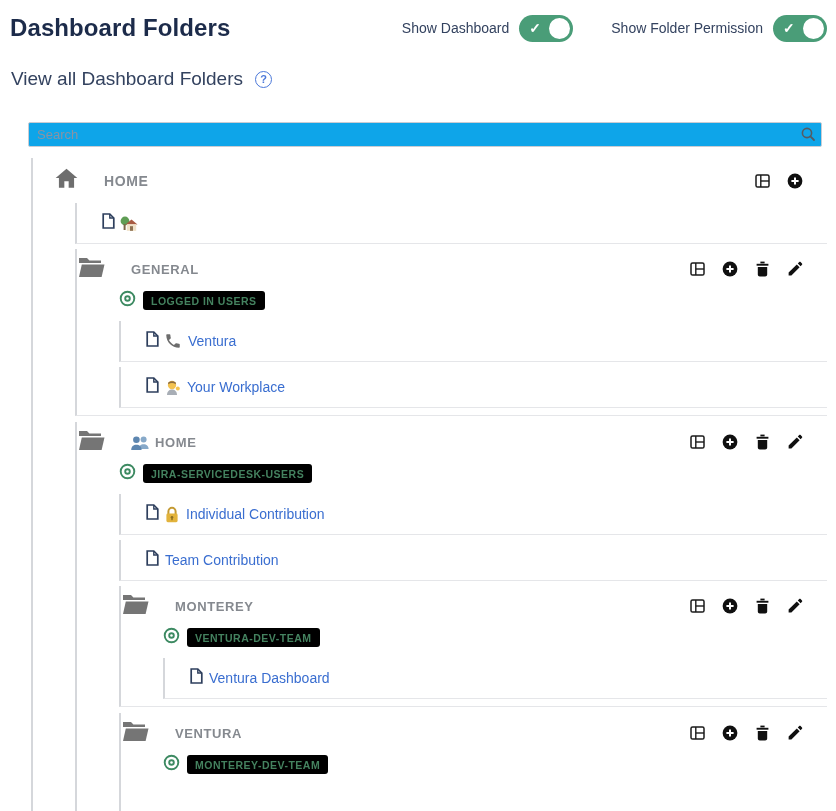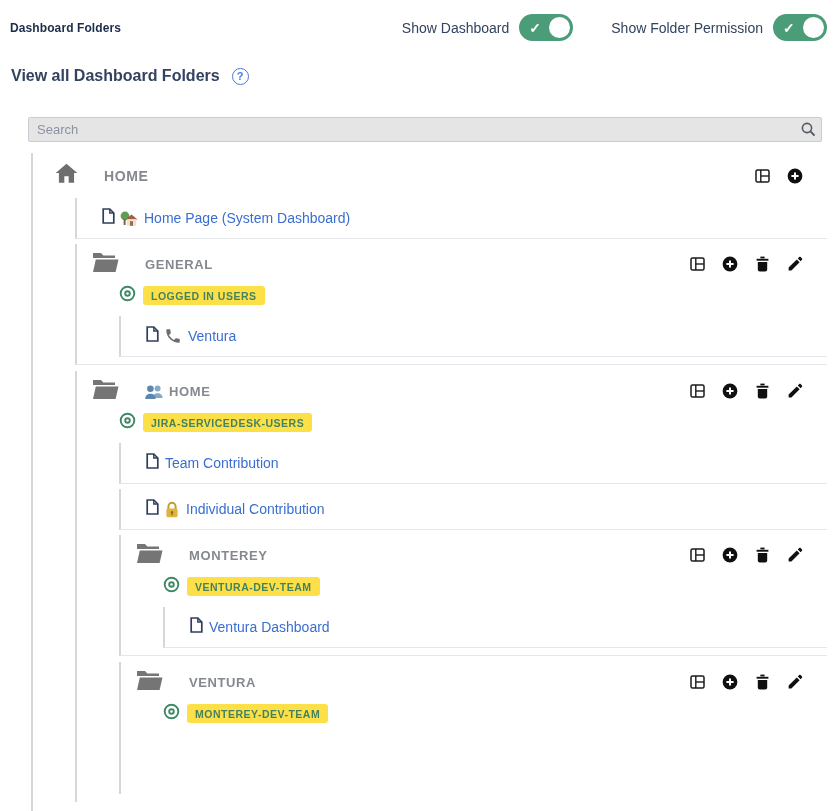--- a/index.html
+++ b/index.html
@@ -3,66 +3,66 @@
 <meta charset="utf-8">
 <style>
   * { margin:0; padding:0; box-sizing:border-box; }
   html,body { width:836px; height:811px; overflow:hidden; background:#fff;
     font-family:"Liberation Sans", sans-serif; }
 
   .page { width:836px; height:811px; padding:14px 9px 0 10px; }
 
   
   .topbar { display:flex; align-items:center; }
-  .title { font-size:12px; font-weight:700; color:#1c2b4a; letter-spacing:0.1px; }
+  .title { font-size:24px; font-weight:700; color:#1c2b4a; letter-spacing:0.1px; }
   .toggle-zone { margin-left:auto; display:flex; align-items:center; gap:38px;justify-content:flex-end; }
   .toggle-group { display:flex; align-items:center; gap:10px; }
   .toggle-label { font-size:14px; color:#33425f; }
   .toggle { width:54px; height:27px; border-radius:14px; background:#4a9d78;
     position:relative; cursor:pointer; flex:none; }
   .toggle .check { position:absolute; left:10px; top:50%; transform:translateY(-52%);
     color:#fff; font-size:14px; font-weight:700; }
   .toggle .knob { position:absolute; right:3px; top:3px; width:21px; height:21px;
     border-radius:50%; background:#fff; }
 
   .viewall-row { margin:26px 0 0 1px; display:flex; align-items:center; gap:12px; }
-  .viewall { font-size:16px; font-weight:700; color:#33425f; }
+  .viewall { font-size:19px; font-weight:400; color:#33425f; }
   .help-icon { width:17px; height:17px; border-radius:50%; border:1.6px solid #4b78d9;
     color:#4b78d9; font-size:11px; font-weight:700; display:flex; align-items:center;
     justify-content:center; }
 
   
   .search-wrap { margin:32px 5px 0 18px; position:relative; }
   .search-input { width:100%; height:25px; border:1px solid #c9ccd3; border-radius:2px;
-    background:#e5e5e5; padding:0 28px 0 8px; font-size:13px; color:#33425f;
+    background:#0ea5e9; padding:0 28px 0 8px; font-size:13px; color:#33425f;
     font-family:"Liberation Sans", sans-serif; outline:none; }
   .search-input::placeholder { color:#8a93a3; }
   .search-icon { position:absolute; right:6px; top:4px; }
 
   
   .tree { margin:11px 0 0 21px; }
   .node { border-left:2px solid #d5d7db; }
   .node-sep { border-bottom:1px solid #e5e6e9; margin-bottom:5px; }
   .folder-node { border-bottom:1px solid #e5e6e9; margin-bottom:6px; padding-bottom:2px; }
   .no-bottom { border-bottom:none; }
   .root { min-height:660px; }
   .children { margin-left:42px; }
 
   .row { display:flex; align-items:center; }
   .home-row { height:45px; padding-left:20px; }
   .home-label { margin-left:24px; font-size:14px; font-weight:700; color:#85898f;
     letter-spacing:0.6px; }
-  .folder-row { height:40px; padding-left:14px; }
+  .folder-row { height:40px; }
   .folder-label { margin-left:25px; font-size:13px; font-weight:700; color:#85898f;
     letter-spacing:0.6px; }
   .folder-label.tight { margin-left:6px; }
   .emoji-icon { margin-left:25px; display:flex; align-items:center; }
 
   .badge-row { padding:1px 0 10px 42px; display:flex; align-items:center; }
-  .badge { margin-left:7px; background:#fde047; color:#44825f; font-size:10.5px;
+  .badge { margin-left:7px; background:#000000; color:#44825f; font-size:10.5px;
     font-weight:700; letter-spacing:0.5px; padding:4px 8px 3px; border-radius:3px; }
 
   .leaf-row { height:40px; padding-left:25px; }
   .leaf-row .doc { flex:none; }
   .leaf-emoji { margin-left:5px; display:flex; align-items:center; }
   .dash-link { margin-left:6px; font-size:14px; color:#3a6ed0; cursor:pointer;
     text-decoration:none; }
 
   .actions { margin-left:auto; display:flex; align-items:center; gap:17px;
     margin-right:24px; }
@@ -148,21 +148,20 @@
             </span>
             <span class="leaf-emoji">
               <svg width="18" height="17" viewBox="0 0 18 17">
                 <circle cx="5" cy="6" r="4.4" fill="#5f9d54"></circle>
                 <rect x="3.6" y="9" width="2" height="6" fill="#7c6647"></rect>
                 <path d="M5.5 9.5 L11.5 4.5 L17.5 9.5 Z" fill="#a85a42"></path>
                 <rect x="6.8" y="9.2" width="9.4" height="6.6" fill="#f0e1c8"></rect>
                 <rect x="10" y="11.2" width="3" height="4.6" fill="#8d7152"></rect>
               </svg>
             </span>
-            <a class="dash-link">Home Page (System Dashboard)</a>
           </div>
         </div>
 
         <div class="node folder-node">
           <div class="row folder-row">
             <span>
               <svg width="29" height="24" viewBox="0 0 29 24">
                 <path d="M2 3h8l2.4 2.6H24V8H2z" fill="#757575"></path>
                 <path d="M2 22 L4.8 9.4 H27.5 L24.6 22 Z" fill="#757575"></path>
               </svg>
@@ -219,20 +218,39 @@
                 </span>
                 <span class="leaf-emoji">
                   <svg width="18" height="18" viewBox="0 0 24 24">
                     <path d="M6.62 10.79c1.44 2.83 3.76 5.14 6.59 6.59l2.2-2.2c.27-.27.67-.36 1.02-.24 1.12.37 2.33.57 3.57.57.55 0 1 .45 1 1V20c0 .55-.45 1-1 1-9.39 0-17-7.61-17-17 0-.55.45-1 1-1h3.5c.55 0 1 .45 1 1 0 1.25.2 2.45.57 3.57.11.35.03.74-.25 1.02l-2.2 2.2z" fill="#6d6d6d"></path>
                   </svg>
                 </span>
                 <a class="dash-link">Ventura</a>
               </div>
             </div>
 
+            <div class="node node-sep">
+              <div class="row leaf-row">
+                <span class="doc">
+                  <svg width="13" height="16" viewBox="0 0 13 16">
+                    <path d="M1.2 1h6.6l4 4v10H1.2z" fill="none" stroke="#2e3f5d" stroke-width="1.7"></path>
+                    <path d="M7.8 1v4h4" fill="none" stroke="#2e3f5d" stroke-width="1.4"></path>
+                  </svg>
+                </span>
+                <span class="leaf-emoji">
+                  <svg width="17" height="17" viewBox="0 0 17 17">
+                    <path d="M3 16 c0-3.4 2.4-5.4 5-5.4 s5 2 5 5.4 z" fill="#a8aeb6"></path>
+                    <circle cx="8" cy="6" r="4.2" fill="#f3c24f"></circle>
+                    <path d="M4.2 5.2 q3.8-2.4 7.6 0 v-1.6 q-3.8-2.6 -7.6 0 z" fill="#8c6b3f"></path>
+                    <circle cx="13.8" cy="9.6" r="2" fill="#f3c24f"></circle>
+                  </svg>
+                </span>
+                <a class="dash-link">Your Workplace</a>
+              </div>
+            </div>
           </div>
         </div>
 
         <div class="node folder-node no-bottom">
           <div class="row folder-row">
             <span>
               <svg width="29" height="24" viewBox="0 0 29 24">
                 <path d="M2 3h8l2.4 2.6H24V8H2z" fill="#757575"></path>
                 <path d="M2 22 L4.8 9.4 H27.5 L24.6 22 Z" fill="#757575"></path>
               </svg>
@@ -288,41 +306,41 @@
           <div class="children">
 
             <div class="node node-sep">
               <div class="row leaf-row">
                 <span class="doc">
                   <svg width="13" height="16" viewBox="0 0 13 16">
                     <path d="M1.2 1h6.6l4 4v10H1.2z" fill="none" stroke="#2e3f5d" stroke-width="1.7"></path>
                     <path d="M7.8 1v4h4" fill="none" stroke="#2e3f5d" stroke-width="1.4"></path>
                   </svg>
                 </span>
-                <a class="dash-link">Team Contribution</a>
+                <span class="leaf-emoji">
+                  <svg width="16" height="17" viewBox="0 0 16 17">
+                    <path d="M4.4 8 V5.4 a3.6 3.6 0 0 1 7.2 0 V8" fill="none" stroke="#c49a33" stroke-width="2"></path>
+                    <rect x="2.4" y="7.6" width="11.2" height="8.6" rx="1.4" fill="#e2b33c"></rect>
+                    <circle cx="8" cy="11.2" r="1.3" fill="#8d6f22"></circle>
+                    <rect x="7.3" y="11.6" width="1.4" height="2.6" fill="#8d6f22"></rect>
+                  </svg>
+                </span>
+                <a class="dash-link">Individual Contribution</a>
               </div>
             </div>
 
             <div class="node node-sep">
               <div class="row leaf-row">
                 <span class="doc">
                   <svg width="13" height="16" viewBox="0 0 13 16">
                     <path d="M1.2 1h6.6l4 4v10H1.2z" fill="none" stroke="#2e3f5d" stroke-width="1.7"></path>
                     <path d="M7.8 1v4h4" fill="none" stroke="#2e3f5d" stroke-width="1.4"></path>
                   </svg>
                 </span>
-                <span class="leaf-emoji">
-                  <svg width="16" height="17" viewBox="0 0 16 17">
-                    <path d="M4.4 8 V5.4 a3.6 3.6 0 0 1 7.2 0 V8" fill="none" stroke="#c49a33" stroke-width="2"></path>
-                    <rect x="2.4" y="7.6" width="11.2" height="8.6" rx="1.4" fill="#e2b33c"></rect>
-                    <circle cx="8" cy="11.2" r="1.3" fill="#8d6f22"></circle>
-                    <rect x="7.3" y="11.6" width="1.4" height="2.6" fill="#8d6f22"></rect>
-                  </svg>
-                </span>
-                <a class="dash-link">Individual Contribution</a>
+                <a class="dash-link">Team Contribution</a>
               </div>
             </div>
 
             <div class="node folder-node">
               <div class="row folder-row">
                 <span>
                   <svg width="29" height="24" viewBox="0 0 29 24">
                     <path d="M2 3h8l2.4 2.6H24V8H2z" fill="#757575"></path>
                     <path d="M2 22 L4.8 9.4 H27.5 L24.6 22 Z" fill="#757575"></path>
                   </svg>

